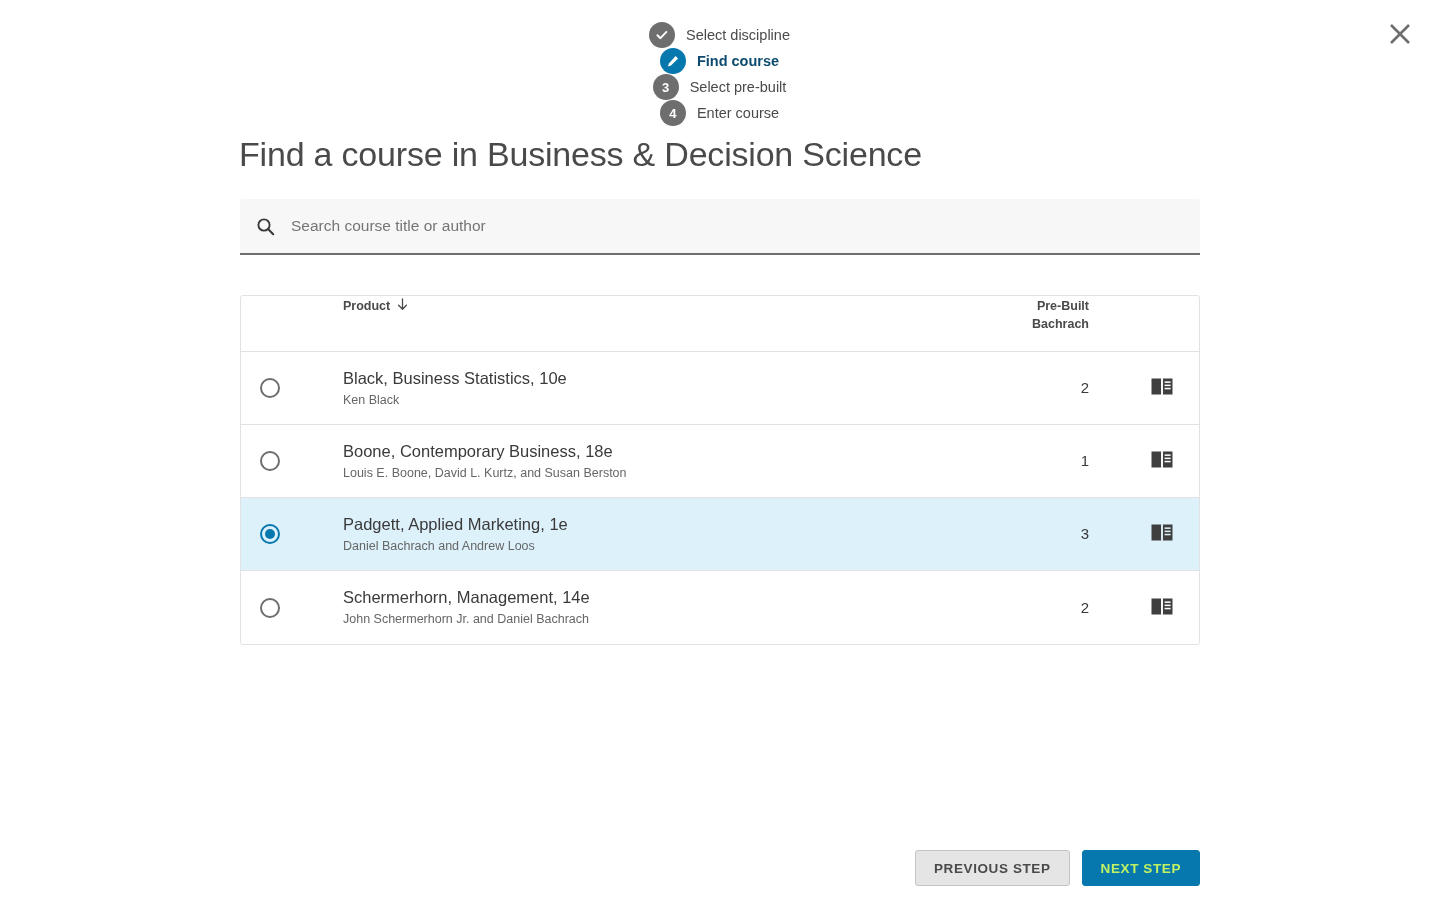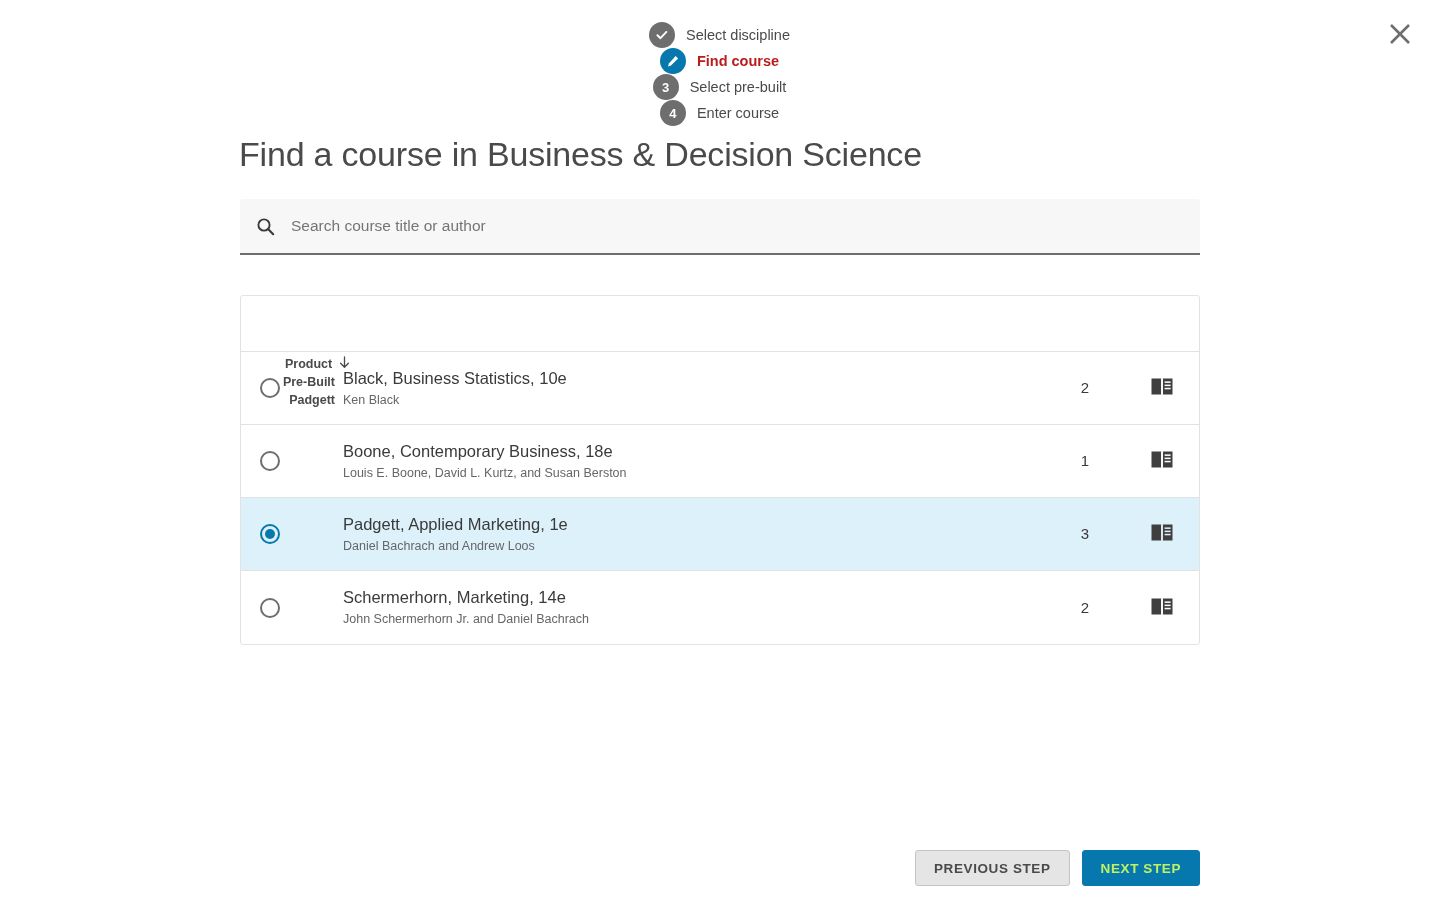--- a/index.html
+++ b/index.html
@@ -44,21 +44,21 @@
     flex: 0 0 auto;
   }
   .step-badge.active { background: #0678ae; }
   .step-badge svg { display: block; }
   .step-label {
     margin-left: 11px;
     font-size: 14.5px;
     color: #4a4a4a;
     white-space: nowrap;
   }
-  .step-label.active { font-weight: 700; color: #b91c1c; }
+  .step-label.active { font-weight: 700; color: #0c4a6e; }
   .step-connector {
     flex: 1 1 auto;
     height: 1px;
     background: #d8d8d8;
     margin: 0 17px;
     min-width: 40px;
   }
 
   
   .close-btn {
@@ -121,21 +121,20 @@
     border: 1px solid #e2e2e2;
     border-radius: 3px;
     background: #ffffff;
     overflow: hidden;
   }
   .thead {
     height: 56px;
     display: flex;
     align-items: flex-start;
     border-bottom: 1px solid #e2e2e2;
-    flex-direction: column;
   }
   .col-radio { width: 58px; flex: 0 0 58px; display:flex; align-items:center; justify-content:center; }
   .col-product { flex: 1 1 auto; padding-left: 44px; }
   .col-count { width: 130px; flex: 0 0 130px; text-align: right; padding-right: 36px; }
   .col-icon { width: 74px; flex: 0 0 74px; display:flex; align-items:center; justify-content:center; }
 
   .th-text {
     font-size: 12.5px;
     font-weight: 700;
     color: #4a4a4a;
@@ -292,21 +291,21 @@
       <span class="th-text">
         <span>Product</span>
         <span>
           <svg width="11" height="13" viewBox="0 0 11 13" aria-hidden="true">
             <path d="M5.5 1 L5.5 11 M1.6 7.2 L5.5 11.3 L9.4 7.2" fill="none" stroke="#4a4a4a" stroke-width="1.3" stroke-linecap="round" stroke-linejoin="round"></path>
           </svg>
         </span>
       </span>
     </div>
     <div class="col-count">
-      <span class="th-count">Pre-Built Padgett</span>
+      <span class="th-count">Pre-Built Bachrach</span>
     </div>
     <div class="col-icon"></div>
   </div>
 
   <div class="trow">
     <div class="col-radio">
       <span class="radio"></span>
     </div>
     <div class="col-product">
       <div class="prod-title">Black, Business Statistics, 10e</div>
@@ -377,21 +376,21 @@
         </svg>
       </span>
     </div>
   </div>
 
   <div class="trow">
     <div class="col-radio">
       <span class="radio"></span>
     </div>
     <div class="col-product">
-      <div class="prod-title">Schermerhorn, Marketing, 14e</div>
+      <div class="prod-title">Schermerhorn, Management, 14e</div>
       <div class="prod-authors">John Schermerhorn Jr. and Daniel Bachrach</div>
     </div>
     <div class="col-count">
       <span class="count-val">2</span>
     </div>
     <div class="col-icon">
       <span>
         <svg width="24" height="20" viewBox="0 0 24 20" aria-hidden="true">
           <path d="M1.5 2.6 H11.2 V18.4 H1.5 Z" fill="#3f3f3f"></path>
           <path d="M12.8 2.6 H22.5 V18.4 H12.8 Z" fill="#3f3f3f"></path>

